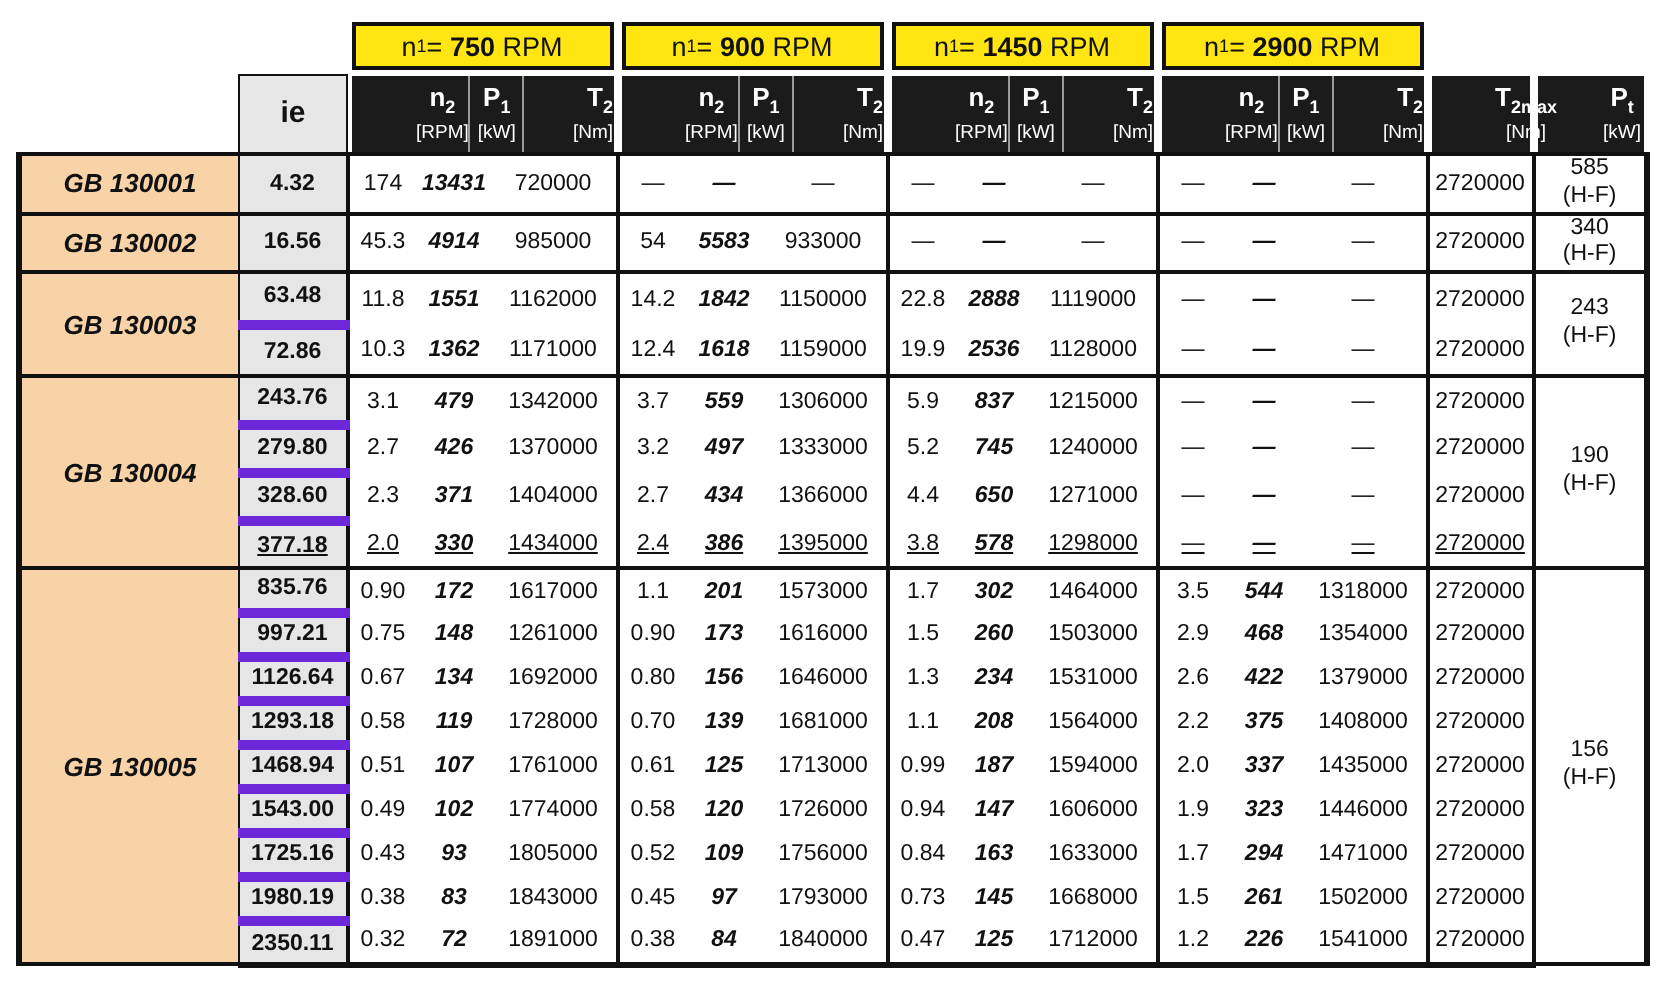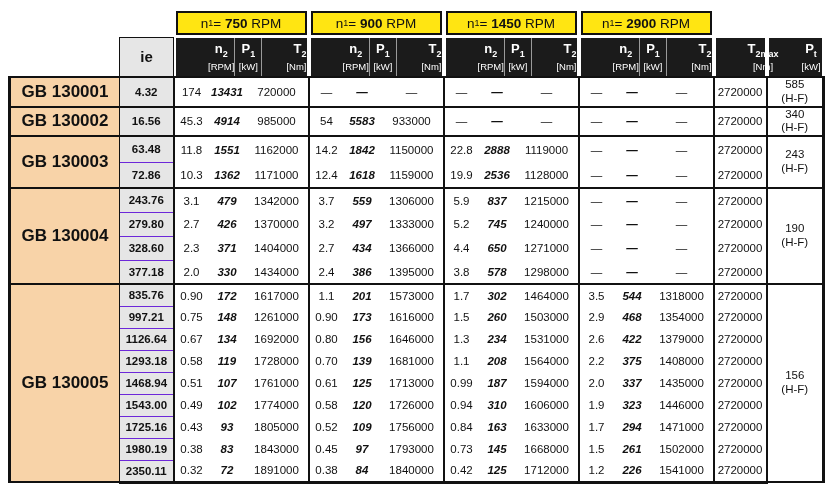--- a/index.html
+++ b/index.html
@@ -62,28 +62,28 @@
   tbody td{
     font-size:11.5px;text-align:center;vertical-align:middle;
     background:#fff;
   }
   td.model{
     background:var(--peach,#F8D3A8);
     border-left:3px solid var(--border,#111);
     border-right:1px solid var(--border,#111);
     border-top:2px solid var(--border,#111);
     border-bottom:2px solid var(--border,#111);
-    font-weight:700;font-size:17px;
+    font-weight:700;font-size:13px;font-style:italic;
   }
   td.ie{
     background:var(--gray,#E6E6E6);
     border-right:2px solid var(--border,#111);
     font-weight:700;
   }
-  tr:not(.gstart) td.ie{border-top:1px solid #6d28d9;}
+  tr:not(.gstart) td.ie{border-top:5px solid #6d28d9;}
   td.p1{font-weight:700;font-style:italic;}
   td.t2cell{border-right:2px solid var(--border,#111);}
   td.t2max{
     border-left:2px solid var(--border,#111);
     border-right:2px solid var(--border,#111);
   }
   td.pt{
     border-right:3px solid var(--border,#111);
     border-top:2px solid var(--border,#111);
     border-bottom:2px solid var(--border,#111);
@@ -345,21 +345,21 @@
           <td class="p1 p1cell">434</td>
           <td class="t2cell">1366000</td>
           <td class="n2cell">4.4</td>
           <td class="p1 p1cell">650</td>
           <td class="t2cell">1271000</td>
           <td class="n2cell">—</td>
           <td class="p1 p1cell">—</td>
           <td class="t2cell">—</td>
           <td class="t2max">2720000</td>
         </tr>
-        <tr style="height: 24px;">
+        <tr style="height: 24px; text-decoration: underline;">
           <td class="ie">377.18</td>
           <td class="n2cell">2.0</td>
           <td class="p1 p1cell">330</td>
           <td class="t2cell">1434000</td>
           <td class="n2cell">2.4</td>
           <td class="p1 p1cell">386</td>
           <td class="t2cell">1395000</td>
           <td class="n2cell">3.8</td>
           <td class="p1 p1cell">578</td>
           <td class="t2cell">1298000</td>
@@ -455,21 +455,21 @@
         </tr>
         <tr style="height: 22px;">
           <td class="ie">1543.00</td>
           <td class="n2cell">0.49</td>
           <td class="p1 p1cell">102</td>
           <td class="t2cell">1774000</td>
           <td class="n2cell">0.58</td>
           <td class="p1 p1cell">120</td>
           <td class="t2cell">1726000</td>
           <td class="n2cell">0.94</td>
-          <td class="p1 p1cell">310</td>
+          <td class="p1 p1cell">147</td>
           <td class="t2cell">1606000</td>
           <td class="n2cell">1.9</td>
           <td class="p1 p1cell">323</td>
           <td class="t2cell">1446000</td>
           <td class="t2max">2720000</td>
         </tr>
         <tr style="height: 22px;">
           <td class="ie">1725.16</td>
           <td class="n2cell">0.43</td>
           <td class="p1 p1cell">93</td>
@@ -502,21 +502,21 @@
           <td class="t2max">2720000</td>
         </tr>
         <tr class="tend" style="height: 22px;">
           <td class="ie">2350.11</td>
           <td class="n2cell">0.32</td>
           <td class="p1 p1cell">72</td>
           <td class="t2cell">1891000</td>
           <td class="n2cell">0.38</td>
           <td class="p1 p1cell">84</td>
           <td class="t2cell">1840000</td>
-          <td class="n2cell">0.42</td>
+          <td class="n2cell">0.47</td>
           <td class="p1 p1cell">125</td>
           <td class="t2cell">1712000</td>
           <td class="n2cell">1.2</td>
           <td class="p1 p1cell">226</td>
           <td class="t2cell">1541000</td>
           <td class="t2max">2720000</td>
         </tr>
       </tbody>
   </table>
 </div>

